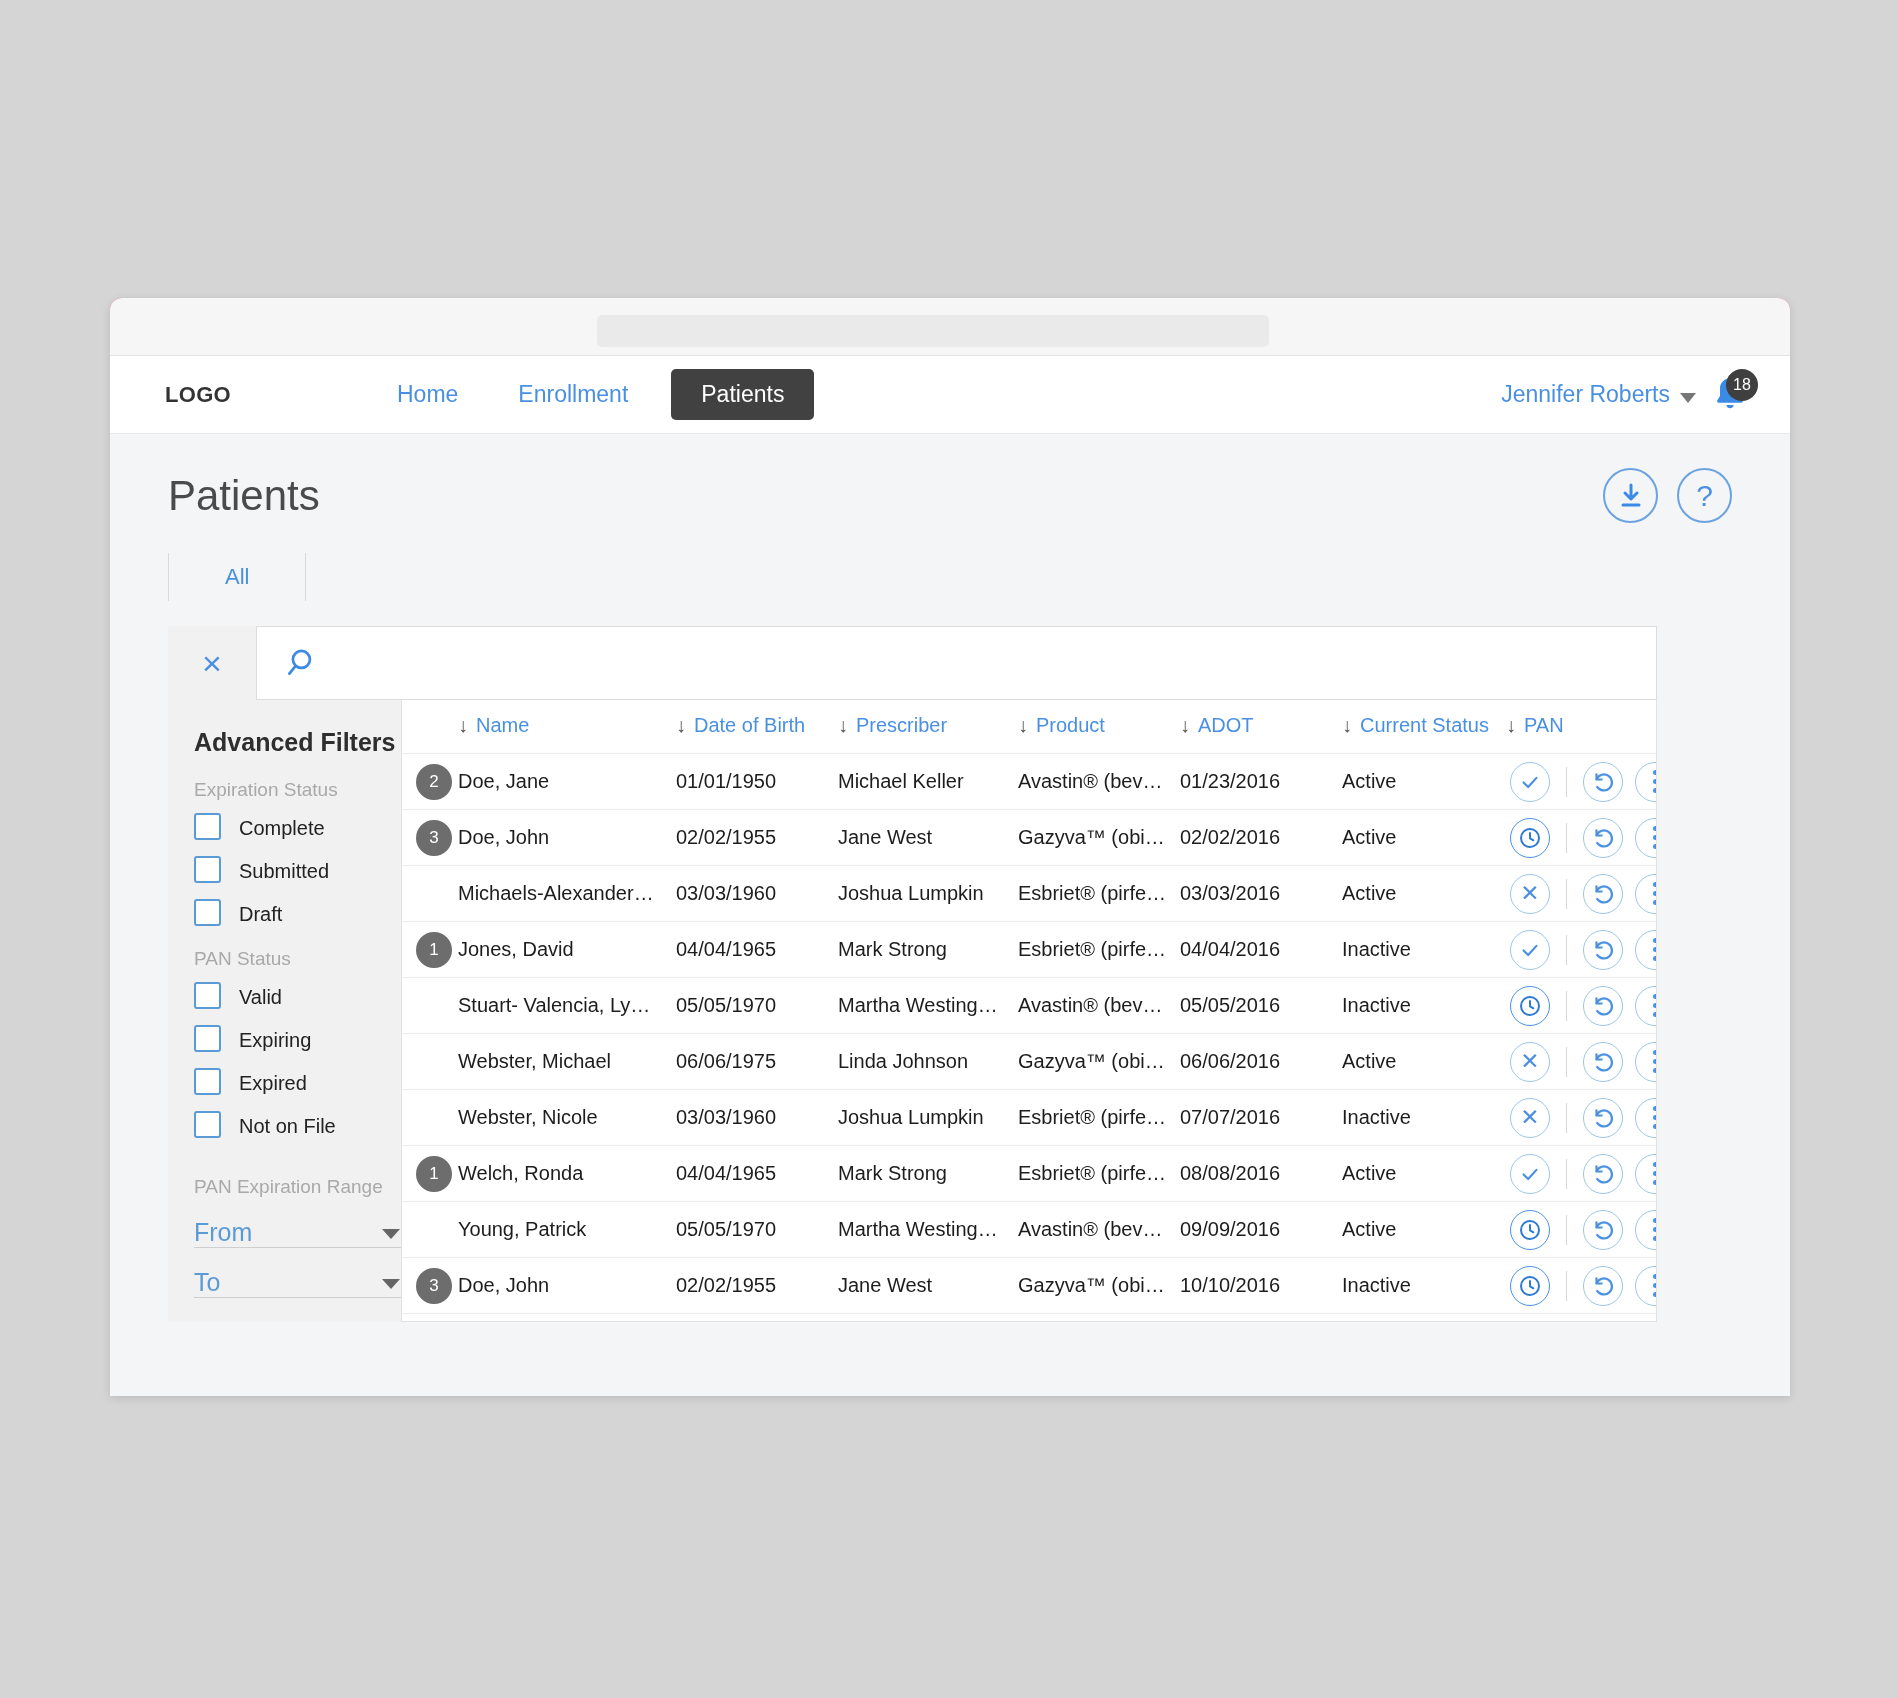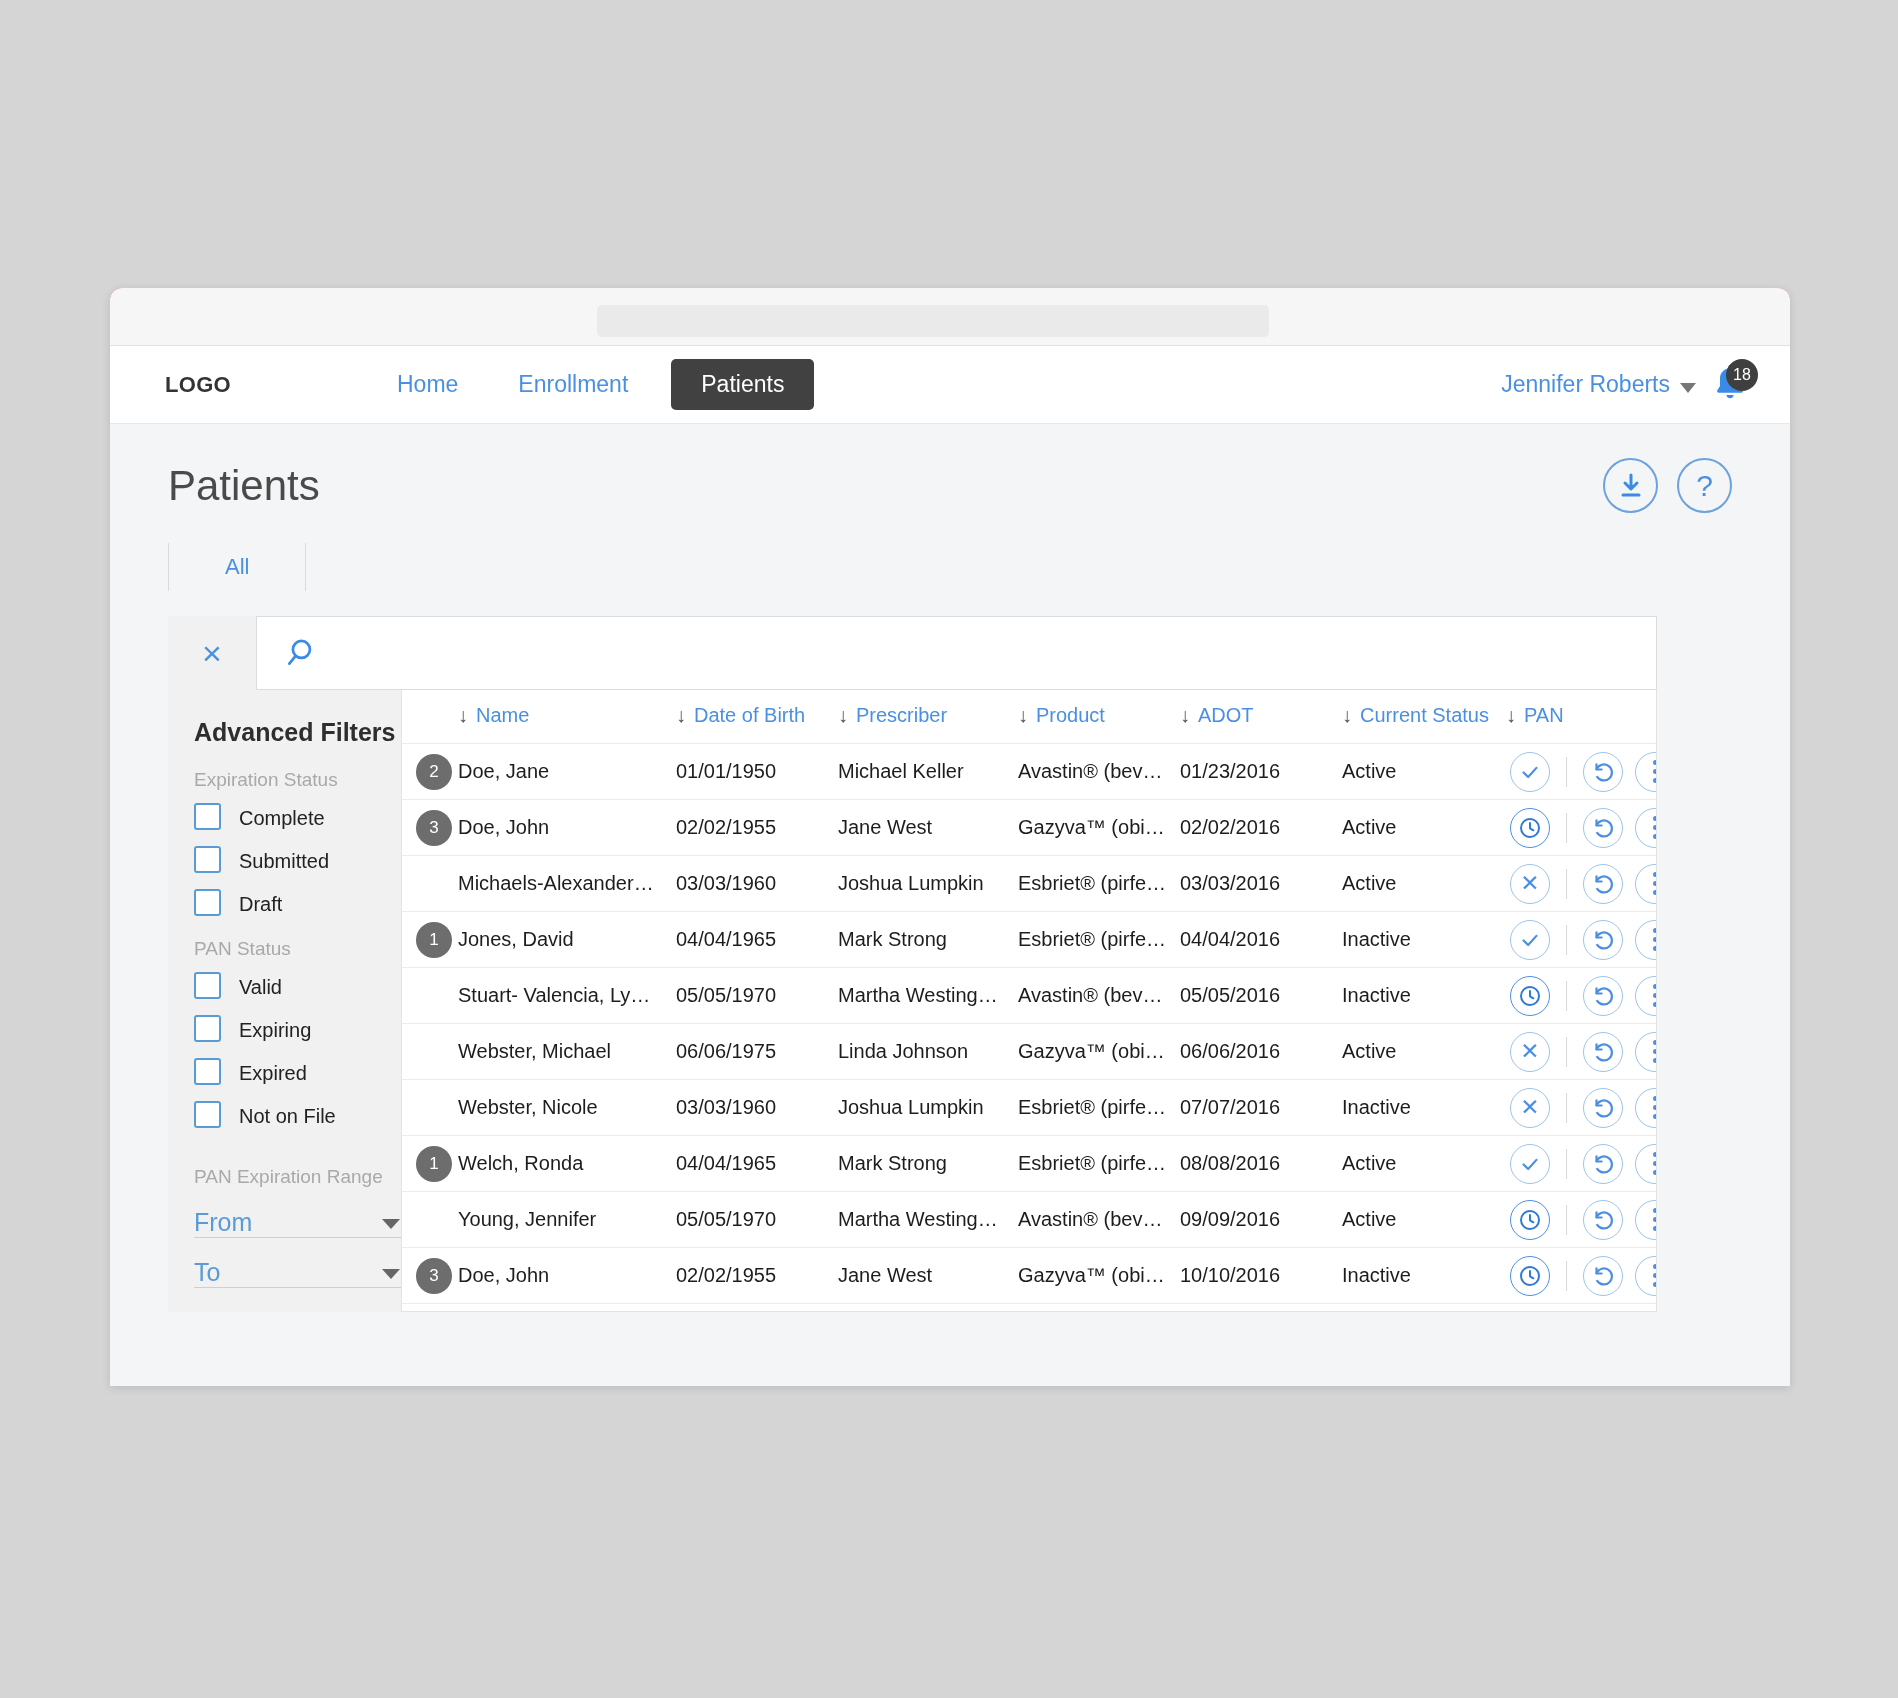--- a/index.html
+++ b/index.html
@@ -13,21 +13,21 @@
   body {
     background: #d5d5d5;
     font-family: "Liberation Sans", sans-serif;
     -webkit-font-smoothing: antialiased;
   }
 
   
   .window {
     position: absolute;
     left: 110px;
-    top: 288px;
+    top: 298px;
     width: 1680px;
     height: 1098px;
     background: #ec4899;
     border-radius: 12px 12px 0 0;
     overflow: hidden;
     box-shadow: 0 2px 10px rgba(0,0,0,.12);
   }
 
   .titlebar {
     height: 58px;
@@ -728,21 +728,21 @@
                         <i></i>
                         <i></i>
                         <i></i>
                       </span>
                     </span>
                   </div>
                 </td>
               </tr>
               <tr>
                 <td></td>
-                <td>Young, Jennifer</td>
+                <td>Young, Patrick</td>
                 <td>05/05/1970</td>
                 <td>Martha Westing…</td>
                 <td>Avastin® (bev…</td>
                 <td>09/09/2016</td>
                 <td>Active</td>
                 <td>
                   <div class="actions">
                     <span class="icon-circle strong">
                       <svg width="24" height="24" viewBox="0 0 24 24">
                         <circle cx="12" cy="12" r="9" stroke="#2e7ad6" stroke-width="2" fill="none"></circle>

